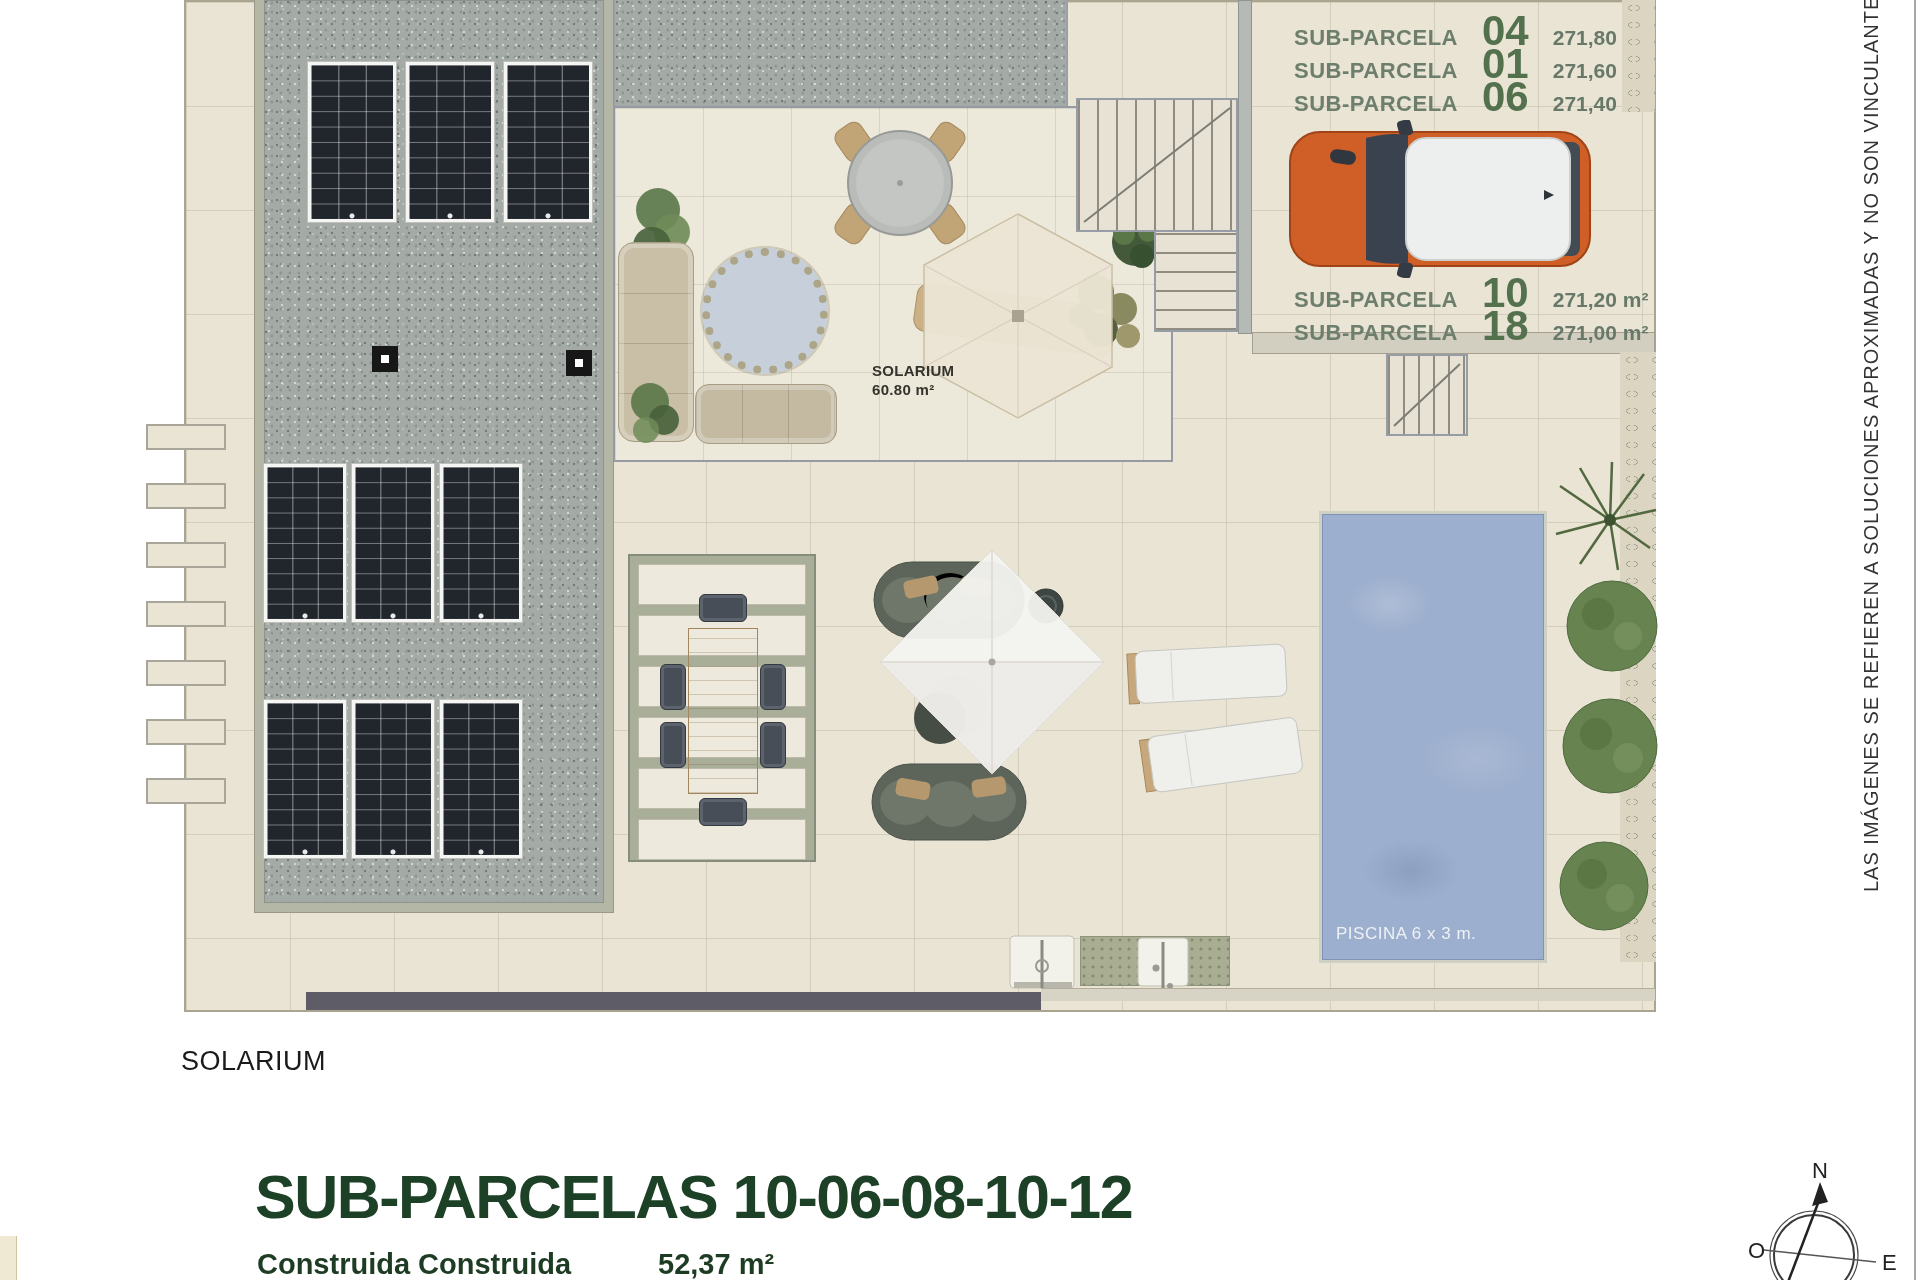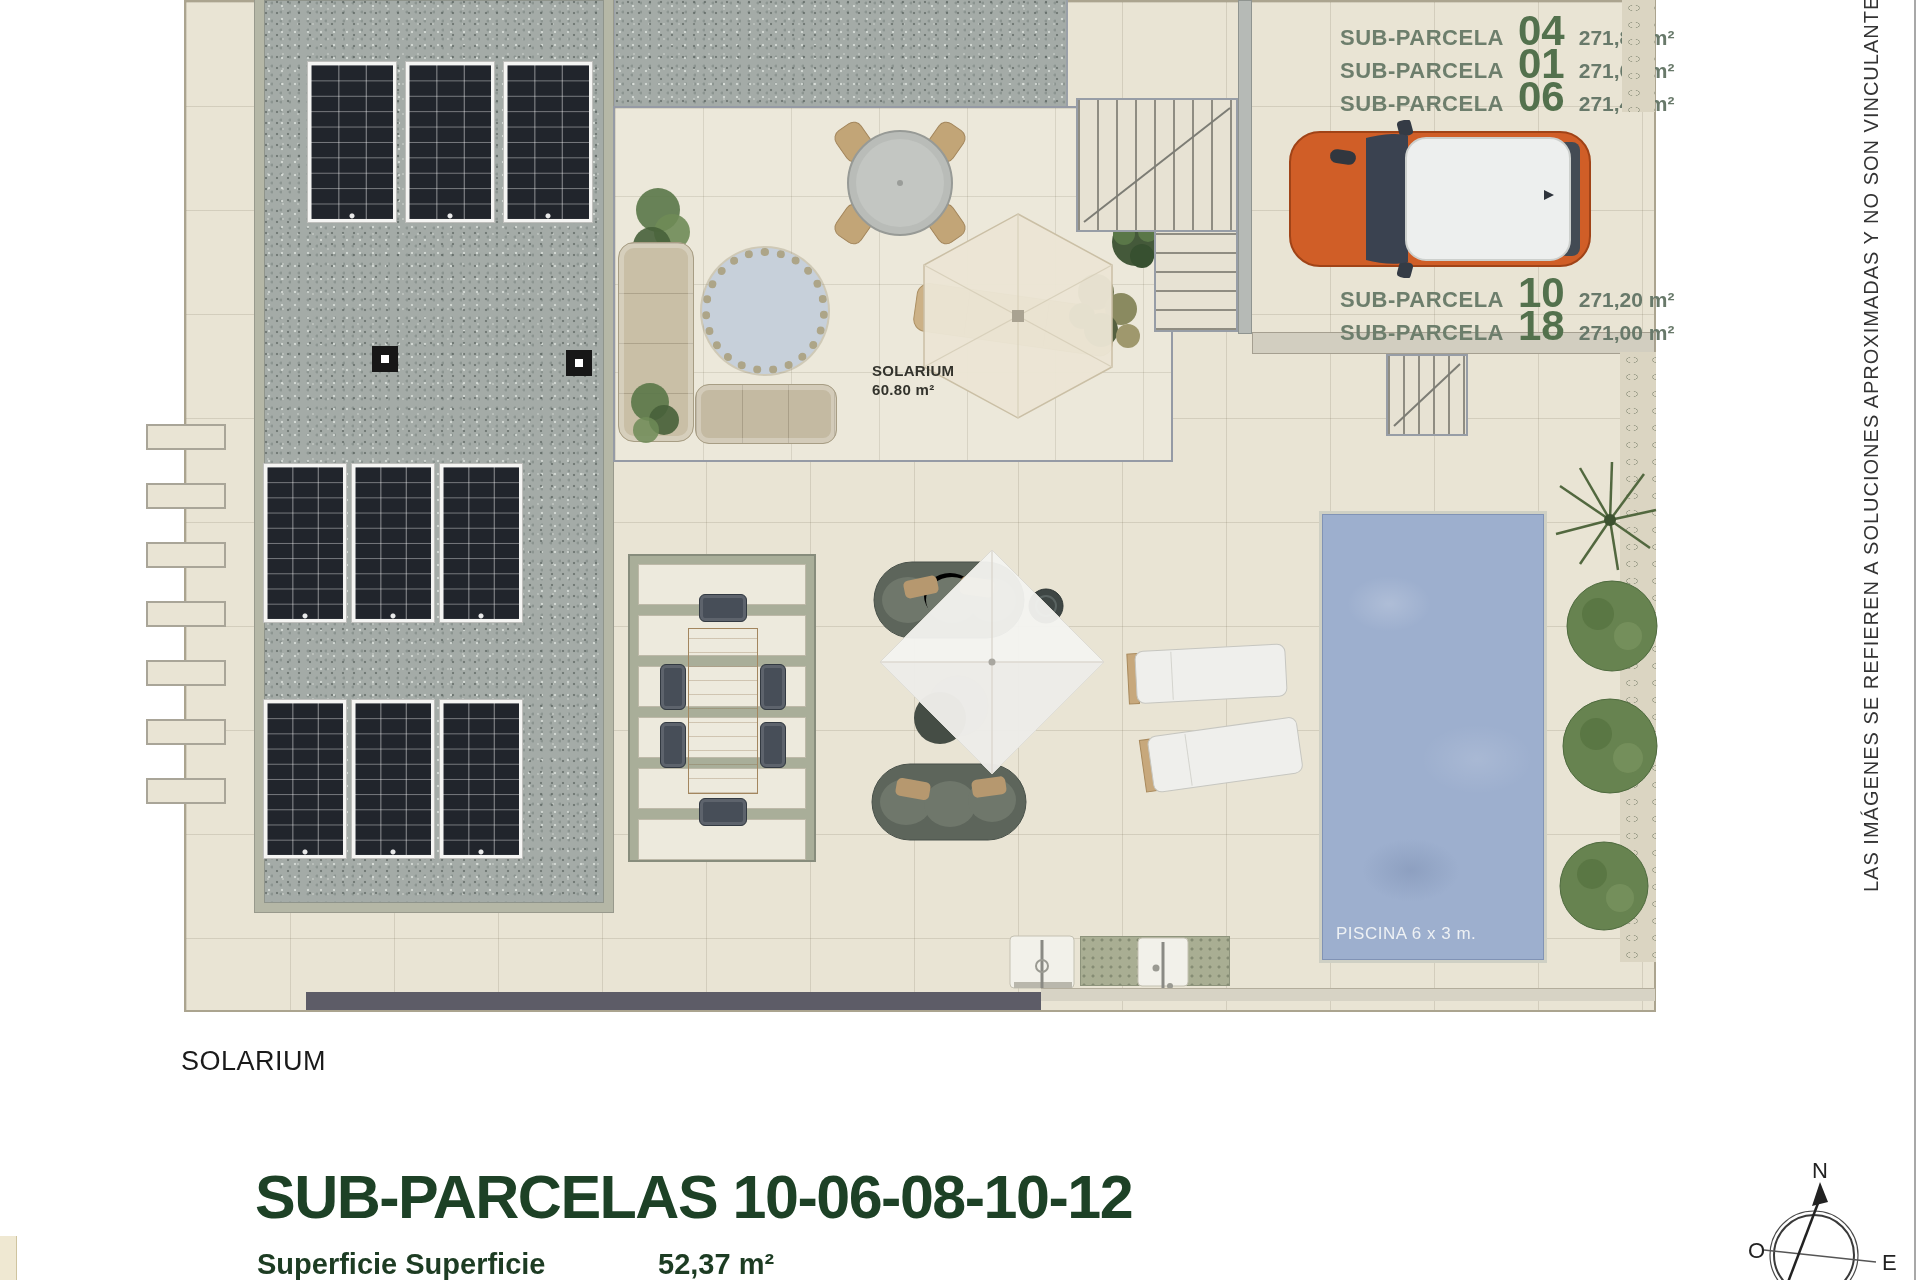--- a/index.html
+++ b/index.html
@@ -50,21 +50,21 @@
   .stair-h{ 
     background-color:#e7e2d3;border:2px solid #979da6;
     background-image:repeating-linear-gradient(90deg, rgba(128,126,116,.85) 0 2px, transparent 2px 19px);
   }
   .stair-v{ 
     background-color:#e7e2d3;border:2px solid #979da6;
     background-image:repeating-linear-gradient(0deg, rgba(128,126,116,.85) 0 2px, transparent 2px 19px);
   }
   .wall{background:#b6bab6;border:1px solid #8f9490;}
   
-  .sp-row{position:absolute;left:1294px;display:flex;align-items:baseline;gap:14px;white-space:nowrap;margin-left:46px;}
+  .sp-row{position:absolute;left:1294px;display:flex;align-items:baseline;gap:24px;white-space:nowrap;}
   .sp-label{font-size:22px;font-weight:700;color:#6d7e6c;letter-spacing:.5px;line-height:1;}
   .sp-num{font-size:42px;font-weight:700;color:#53714d;line-height:1;}
   .sp-area{font-size:21px;font-weight:700;color:#68796a;line-height:1;}
   .zone-label{font-size:15px;font-weight:700;color:#33332c;line-height:1.25;letter-spacing:.3px;}
   .pool-label{font-size:17px;color:#eef1f4;letter-spacing:.5px;font-weight:400;}
   .caption{font-size:27px;color:#1a1a1a;letter-spacing:.5px;}
   .big-title{font-size:61px;font-weight:700;color:#1d4126;letter-spacing:-1.5px;white-space:nowrap;}
   .superficie{font-size:29px;font-weight:700;color:#1d3c23;white-space:nowrap;}
   .side-note{
     font-size:20px;color:#333;letter-spacing:1px;white-space:nowrap;
@@ -349,21 +349,21 @@
       <circle cx="154" cy="40" r="3.5" fill="#9a9a92"></circle>
         <circle cx="168" cy="58" r="3" fill="#9a9a92"></circle>
       <rect x="148" y="60" width="28" height="6" fill="#b9b7ac"></rect>
     </g>
   </svg>
   <div class="abs" style="left:306px;top:992px;width:735px;height:18px;background:#5d5c67;"></div>
   <div class="abs" style="left:1041px;top:988px;width:614px;height:13px;background:#d7d3c5;border-top:1px solid #b3ad9c;box-sizing:border-box;"></div>
 
   <div class="abs caption" style="left:181px;top:1046px;">SOLARIUM</div>
   <div class="abs big-title" style="left:255px;top:1162px;">SUB-PARCELAS 10-06-08-10-12</div>
-  <div class="abs superficie" style="left:257px;top:1248px;">Superficie Superficie</div>
+  <div class="abs superficie" style="left:257px;top:1248px;">Construida Construida</div>
   <div class="abs superficie" style="left:658px;top:1248px;">52,37 m²</div>
 
   <div class="abs side-note" style="left:1860px;top:892px;">LAS IMÁGENES SE REFIEREN A SOLUCIONES APROXIMADAS Y NO SON VINCULANTES AL PROYECTO</div>
   <div class="abs" style="left:1914px;top:0;width:2px;height:1280px;background:#a8a8a8;"></div>
   <div class="abs" style="left:0;top:1236px;width:16px;height:44px;background:#efe8d2;border-right:1px solid #cfc49f;"></div>
 
   <svg class="abs" style="left:1736px;top:1158px;" width="184" height="140" viewBox="0 0 184 140">
     <circle cx="78" cy="97" r="44" fill="none" stroke="#4a4a4a" stroke-width="1.2"></circle>
     <circle cx="78" cy="97" r="40" fill="none" stroke="#3a3a3a" stroke-width="2"></circle>
     <line x1="28" y1="92" x2="140" y2="104" stroke="#555" stroke-width="1.5"></line>

